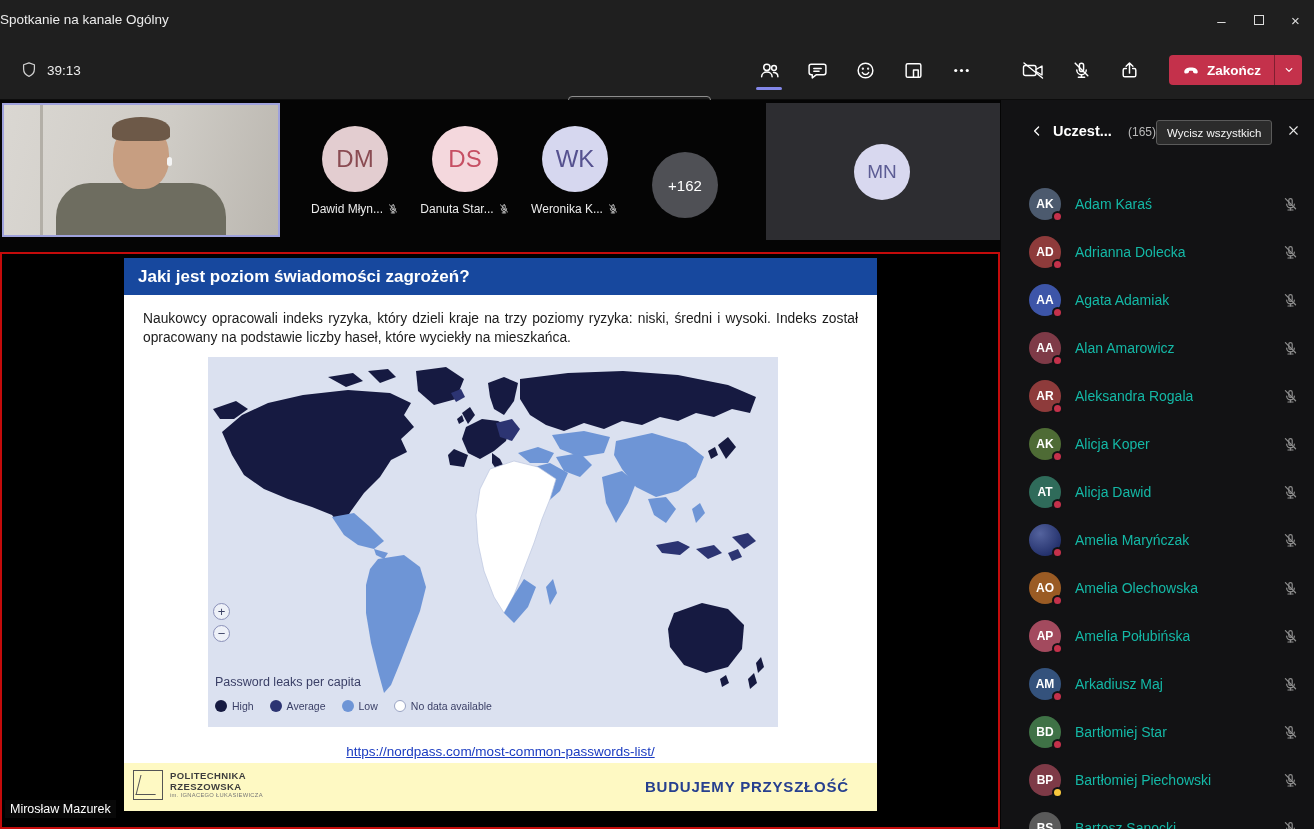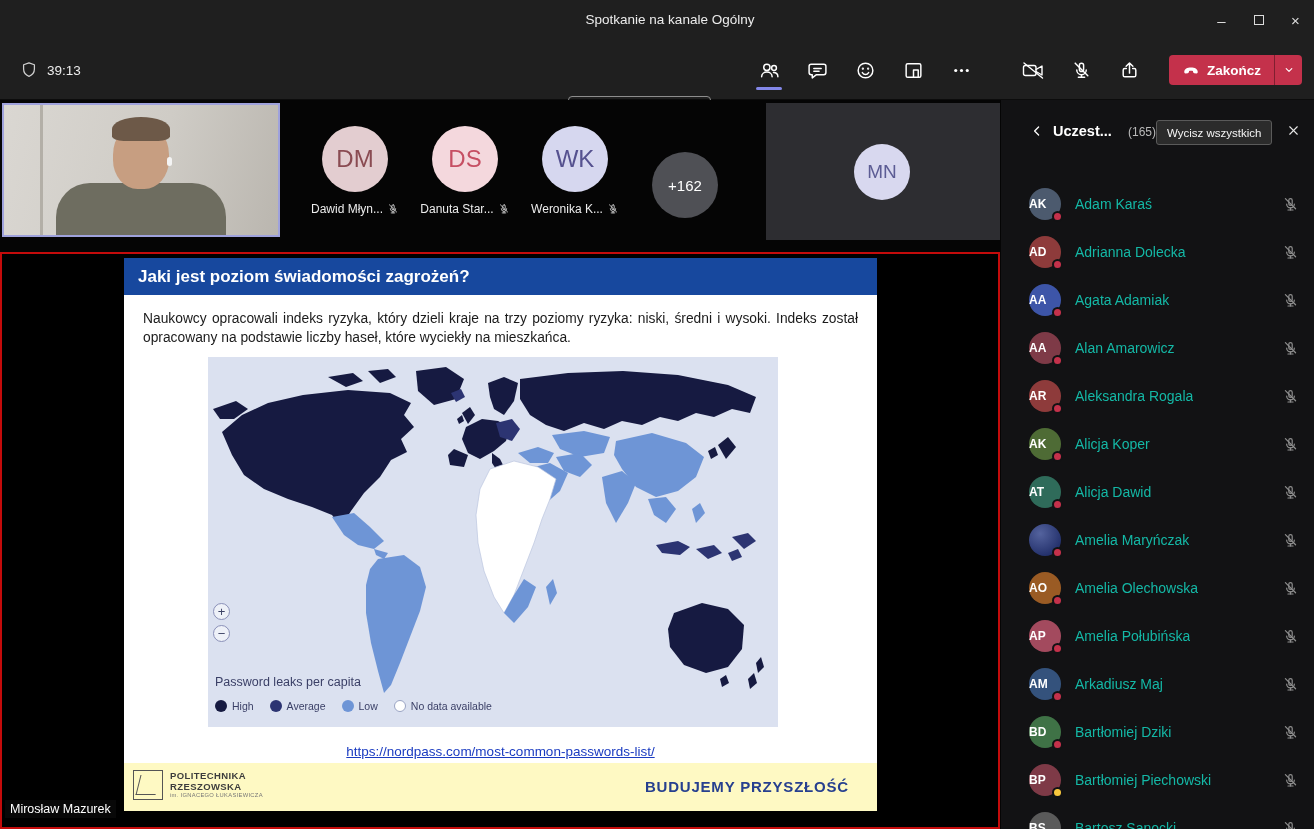--- a/index.html
+++ b/index.html
@@ -6,22 +6,22 @@
     --c-high:#161a41; --c-avg:#2c3472; --c-low:#6e95d6;
     --end-red:#c4314b; --accent:#8387e8;
   }
   *{margin:0;padding:0;box-sizing:border-box;}
   html,body{width:1314px;height:829px;overflow:hidden;background:#000;
     font-family:"Liberation Sans",sans-serif;}
   .app{position:relative;width:1314px;height:829px;background:#000;color:#fff;}
 
   
   .titlebar{position:absolute;left:0;top:0;width:100%;height:40px;background:#1f1f1f;}
-  .titlebar .title{position:absolute;left:0;right:0;top:0;line-height:40px;text-align:center;
-    color:#ececec;font-size:13.5px;padding-left:26px;}
+  .titlebar .title{position:absolute;left:0;right:0;top:0;line-height:40px;text-align:left;
+    color:#ececec;font-size:13.5px;}
   .win-controls{position:absolute;right:0;top:0;height:40px;display:flex;}
   .win-btn{width:37px;height:40px;display:flex;align-items:center;justify-content:center;
     color:#dcdcdc;font-size:15px;cursor:default;}
   .max-glyph{width:10px;height:10px;border:1px solid #dcdcdc;display:inline-block;}
 
   
   .toolbar{position:absolute;left:0;top:40px;width:100%;height:60px;background:#1f1f1f;
     border-bottom:1px solid #0c0c0c;}
   .tb-left{position:absolute;left:20px;top:0;height:60px;display:flex;align-items:center;gap:9px;}
   .tb-left svg{width:18px;height:18px;color:#cfcfcf;}
@@ -118,21 +118,21 @@
   .panel-title{position:absolute;left:52px;top:3px;font-weight:bold;color:#fff;font-size:14.5px;}
   .panel-count{position:absolute;left:127px;top:5px;color:#b9b9b9;font-size:12px;}
   .mute-all{position:absolute;left:155px;top:0;height:25px;padding:0 10px;background:#2b2b2b;
     border:1px solid #5a5a5a;border-radius:3px;color:#f4f4f4;font-size:11.5px;
     font-family:"Liberation Sans",sans-serif;}
   .panel-close{position:absolute;left:285px;top:3px;width:18px;height:18px;color:#e6e6e6;}
   .panel-close svg{width:15px;height:15px;}
   .participant-list{position:absolute;left:0;top:80px;right:0;bottom:0;overflow:hidden;}
   .p-row{height:48px;display:flex;align-items:center;padding:0 15px 0 28px;}
   .p-avatar{position:relative;width:32px;height:32px;border-radius:50%;flex:0 0 32px;
-    display:flex;align-items:center;justify-content:flex-start;color:#fff;font-size:12px;
+    display:flex;align-items:center;justify-content:center;color:#fff;font-size:12px;
     font-weight:bold;}
   .p-status{position:absolute;right:-2px;bottom:-2px;width:11px;height:11px;border-radius:50%;
     border:2px solid #121214;}
   .p-name{margin-left:14px;color:#14b8a6;font-size:14px;white-space:nowrap;overflow:hidden;
     text-overflow:ellipsis;}
   .p-mic{margin-left:auto;width:17px;height:17px;color:#8f8f8f;flex:0 0 17px;}
 
   svg.ic{stroke:currentColor;fill:none;stroke-width:1.4;stroke-linecap:round;stroke-linejoin:round;}
 </style>
 </head>
@@ -594,21 +594,21 @@
     <svg class="p-mic">
             <use href="#i-mic-off"></use>
           </svg>
   </div>
 
   <div class="p-row">
     <div class="p-avatar" style="background: rgb(63, 114, 70);">
       <span class="p-initials">BD</span>
       <span class="p-status" style="background: rgb(196, 49, 75);"></span>
     </div>
-    <span class="p-name">Bartłomiej Dziki</span>
+    <span class="p-name">Bartłomiej Star</span>
     <svg class="p-mic">
             <use href="#i-mic-off"></use>
           </svg>
   </div>
 
   <div class="p-row">
     <div class="p-avatar" style="background: rgb(126, 58, 71);">
       <span class="p-initials">BP</span>
       <span class="p-status" style="background: rgb(248, 199, 61);"></span>
     </div>

